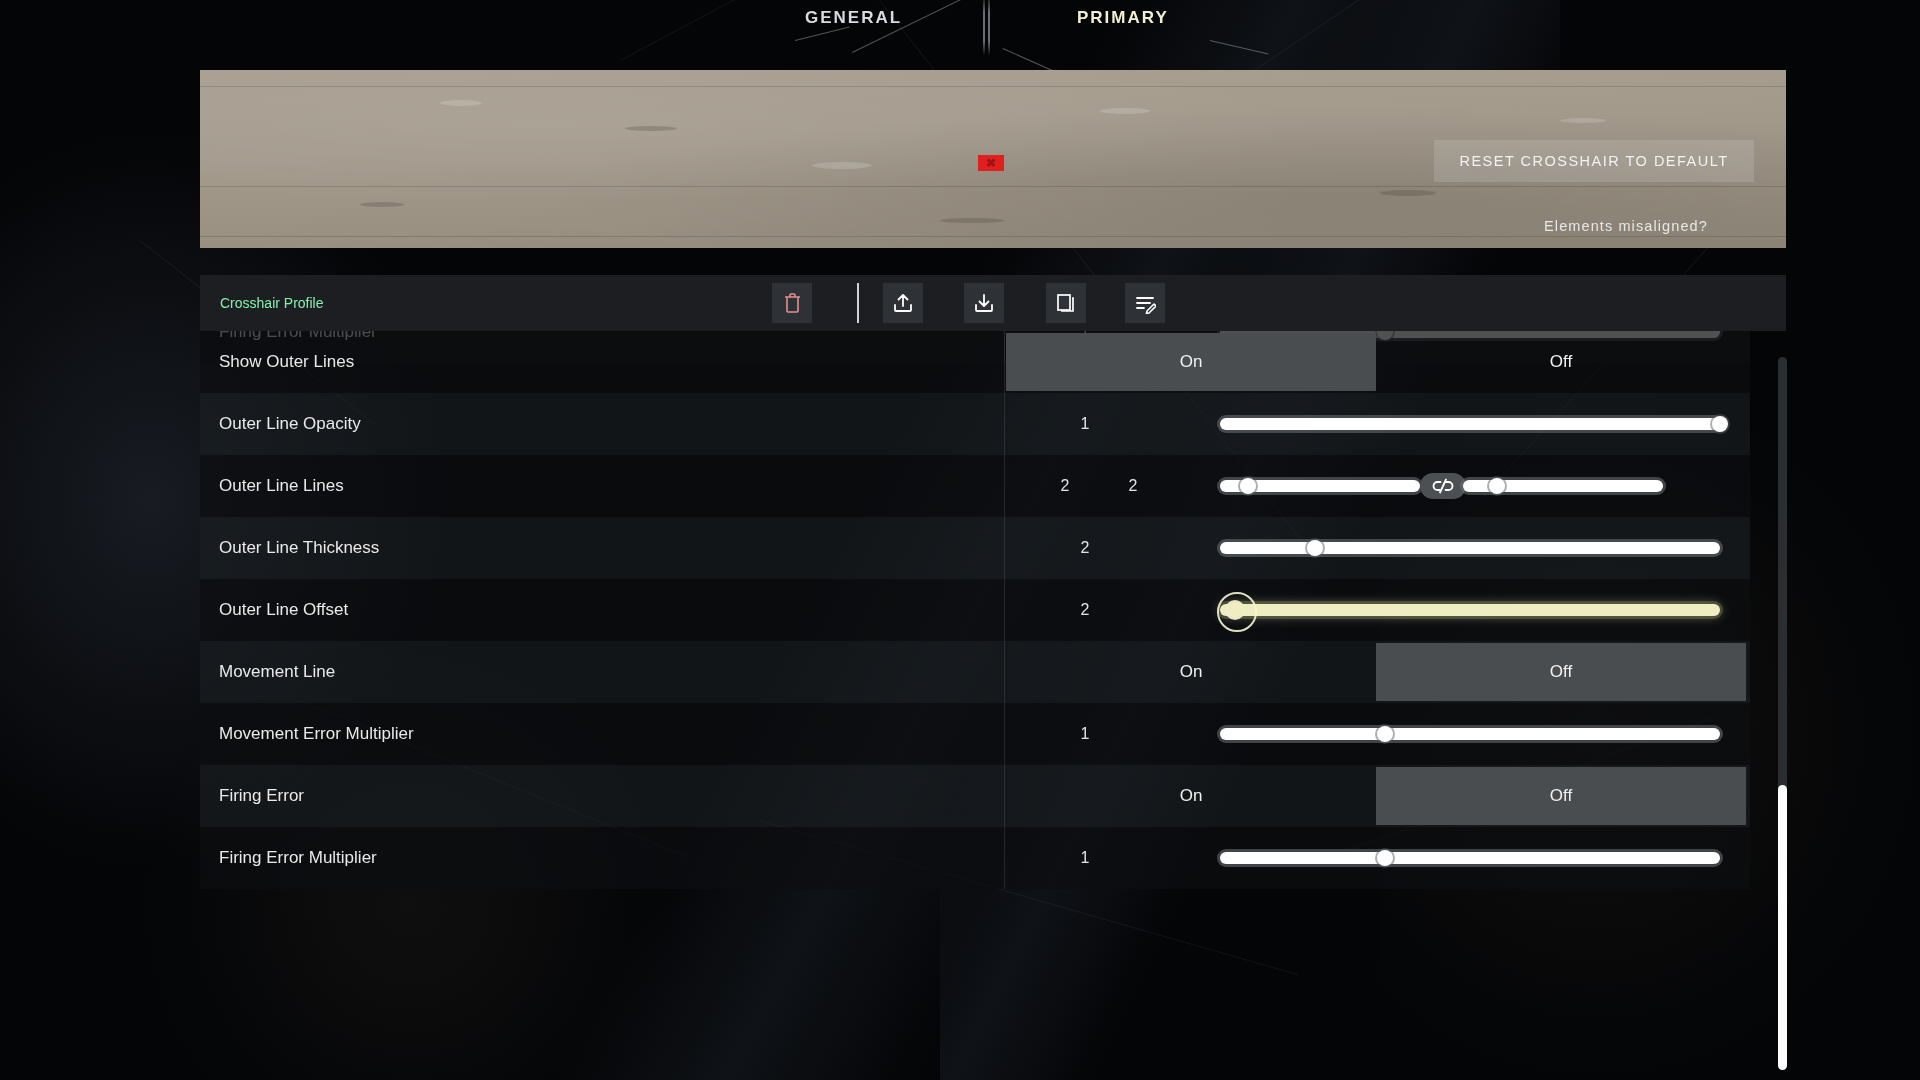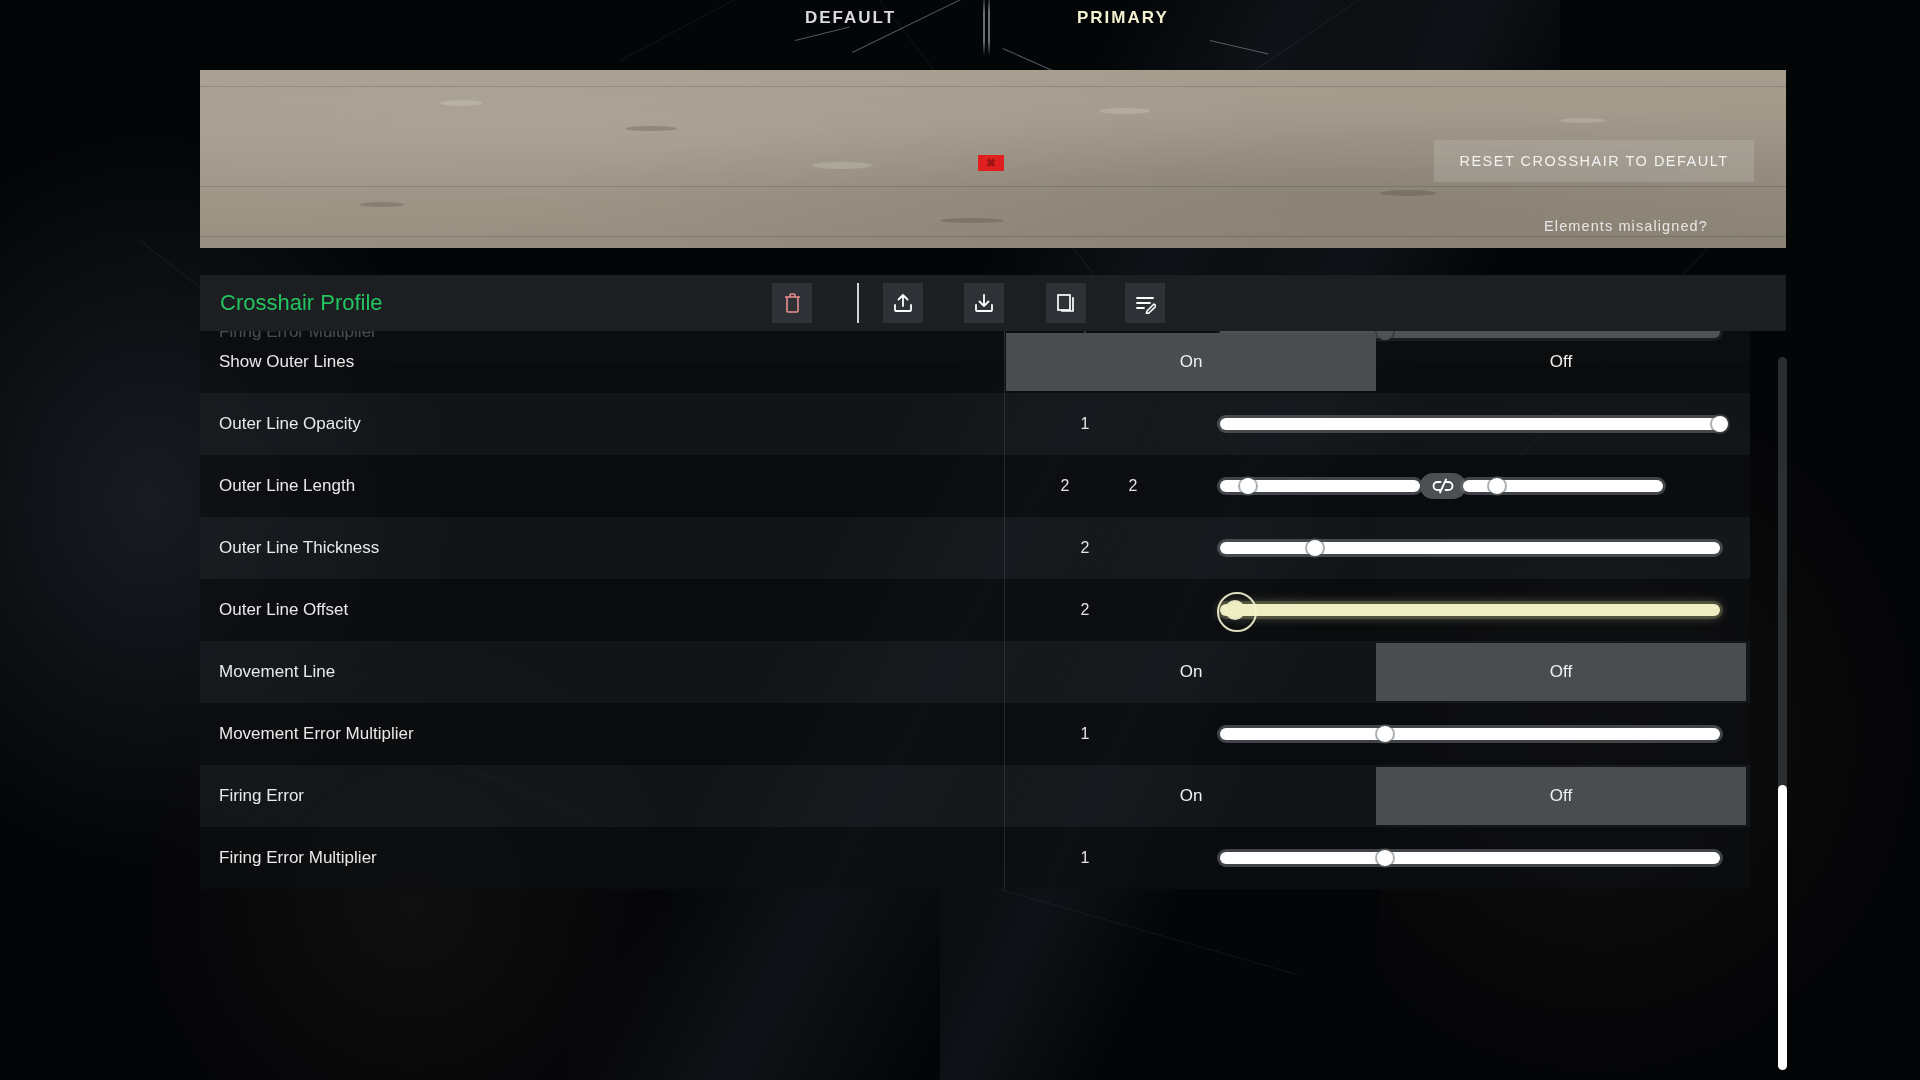--- a/index.html
+++ b/index.html
@@ -52,21 +52,21 @@
 
   .reset-btn{position:absolute;left:1434px;top:140px;width:320px;height:42px;
     background:rgba(232,232,232,.17);display:flex;align-items:center;justify-content:center;
     color:#f2f2f2;font-size:14.5px;letter-spacing:1.5px;cursor:pointer;}
   .misaligned{position:absolute;left:1498px;top:218px;width:256px;text-align:center;
     color:#e7e7e7;font-size:14.5px;letter-spacing:1.1px;cursor:pointer;}
 
   
   .profilebar{position:absolute;left:200px;top:275px;width:1586px;height:56px;
     background:#1c1e21;display:flex;align-items:center;z-index:6;}
-  .profilebar .plabel{position:absolute;left:20px;font-size:22px;color:#22c55e;}
+  .profilebar .plabel{position:absolute;left:20px;font-size:14px;color:#86efac;}
   .iconbtn{position:absolute;top:8px;width:40px;height:40px;background:#2e3135;
     display:flex;align-items:center;justify-content:center;cursor:pointer;}
   .iconbtn.del{left:572px;background:#2e3135;}
   .vdivider{position:absolute;left:657px;top:8px;width:2px;height:40px;background:#cfd2d6;}
   .iconbtn.exp{left:683px;}
   .iconbtn.imp{left:764px;}
   .iconbtn.dup{left:846px;}
   .iconbtn.ren{left:925px;}
   .profilesel{position:absolute;left:1022px;top:2px;width:560px;height:52px;
     background:#26292c;display:flex;align-items:center;cursor:pointer;}
@@ -140,21 +140,21 @@
     <div class="streak" style="left: 140px; top: 240px; width: 300px; height: 1px; transform: rotate(38deg);"></div>
   </div>
 
 <div class="tabbar">
   <div class="tabdiv"></div>
   <div class="tabdiv b"></div>
   <div class="chev" style="left:852px;top:52px;width:180px;transform:rotate(-26deg);"></div>
   <div class="chev" style="left:1210px;top:40px;width:60px;transform:rotate(13deg);"></div>
   <div class="chev" style="left:1003px;top:48px;width:200px;transform:rotate(24deg);"></div>
   <div class="chev" style="left:795px;top:40px;width:56px;transform:rotate(-14deg);"></div>
-  <div class="tab general">DEFAULT</div>
+  <div class="tab general">GENERAL</div>
   <div class="tab primary">PRIMARY</div>
 </div>
 
 <div class="preview">
   <div class="seam" style="top:16px;"></div>
   <div class="seam" style="top:116px;"></div>
   <div class="seam" style="top:166px;"></div>
   <div class="nick" style="left:240px;top:30px;width:42px;height:6px;"></div>
   <div class="nickd" style="left:425px;top:56px;width:52px;height:5px;"></div>
   <div class="nick" style="left:612px;top:92px;width:60px;height:7px;"></div>
@@ -195,21 +195,21 @@
       <div class="row light">
         <div class="label">Outer Line Opacity</div>
         <div class="vline"></div>
         <div class="num n1">1</div>
         <div class="slider wide">
           <div class="track"></div>
           <div class="knob" style="left: calc(100% - 8px);"></div>
         </div>
       </div>
       <div class="row dark">
-        <div class="label">Outer Line Length</div>
+        <div class="label">Outer Line Lines</div>
         <div class="vline"></div>
         <div class="num n1" style="left: 845px;">2</div>
         <div class="num" style="left: 913px;">2</div>
         <div class="slider halfA">
           <div class="track"></div>
           <div class="knob" style="left: calc(14% - 8px);"></div>
         </div>
         <div class="linkbtn">
           <svg width="26" height="18" viewBox="0 0 26 18">
             <path d="M10.5 5 h-3 a4 4 0 0 0 0 8 h3" fill="none" stroke="#fff" stroke-width="1.8" stroke-linecap="round"></path>

